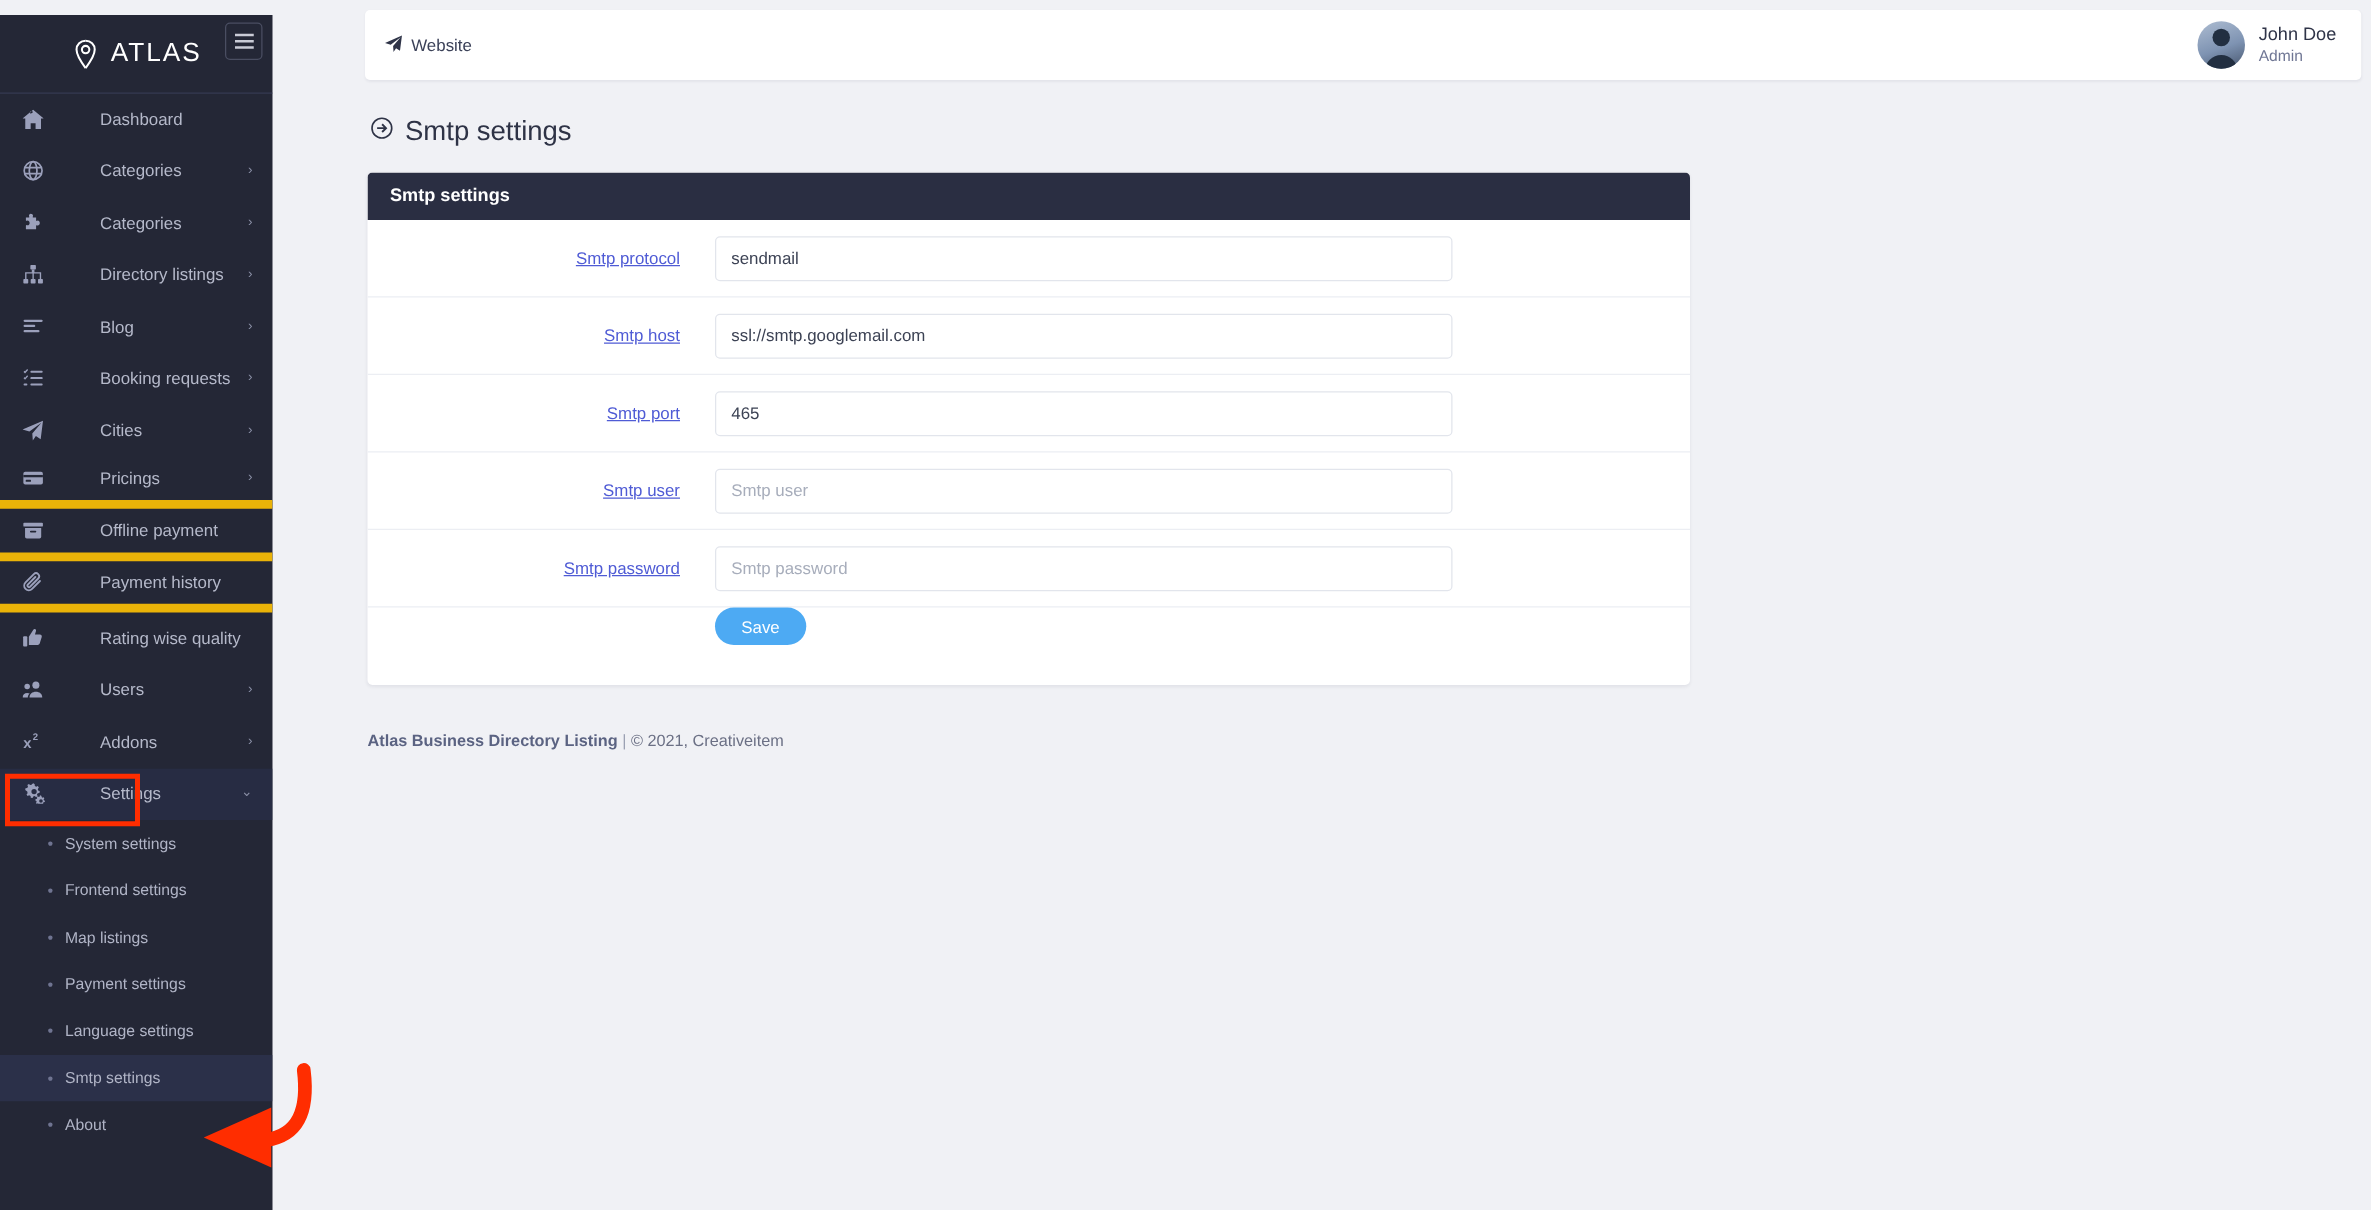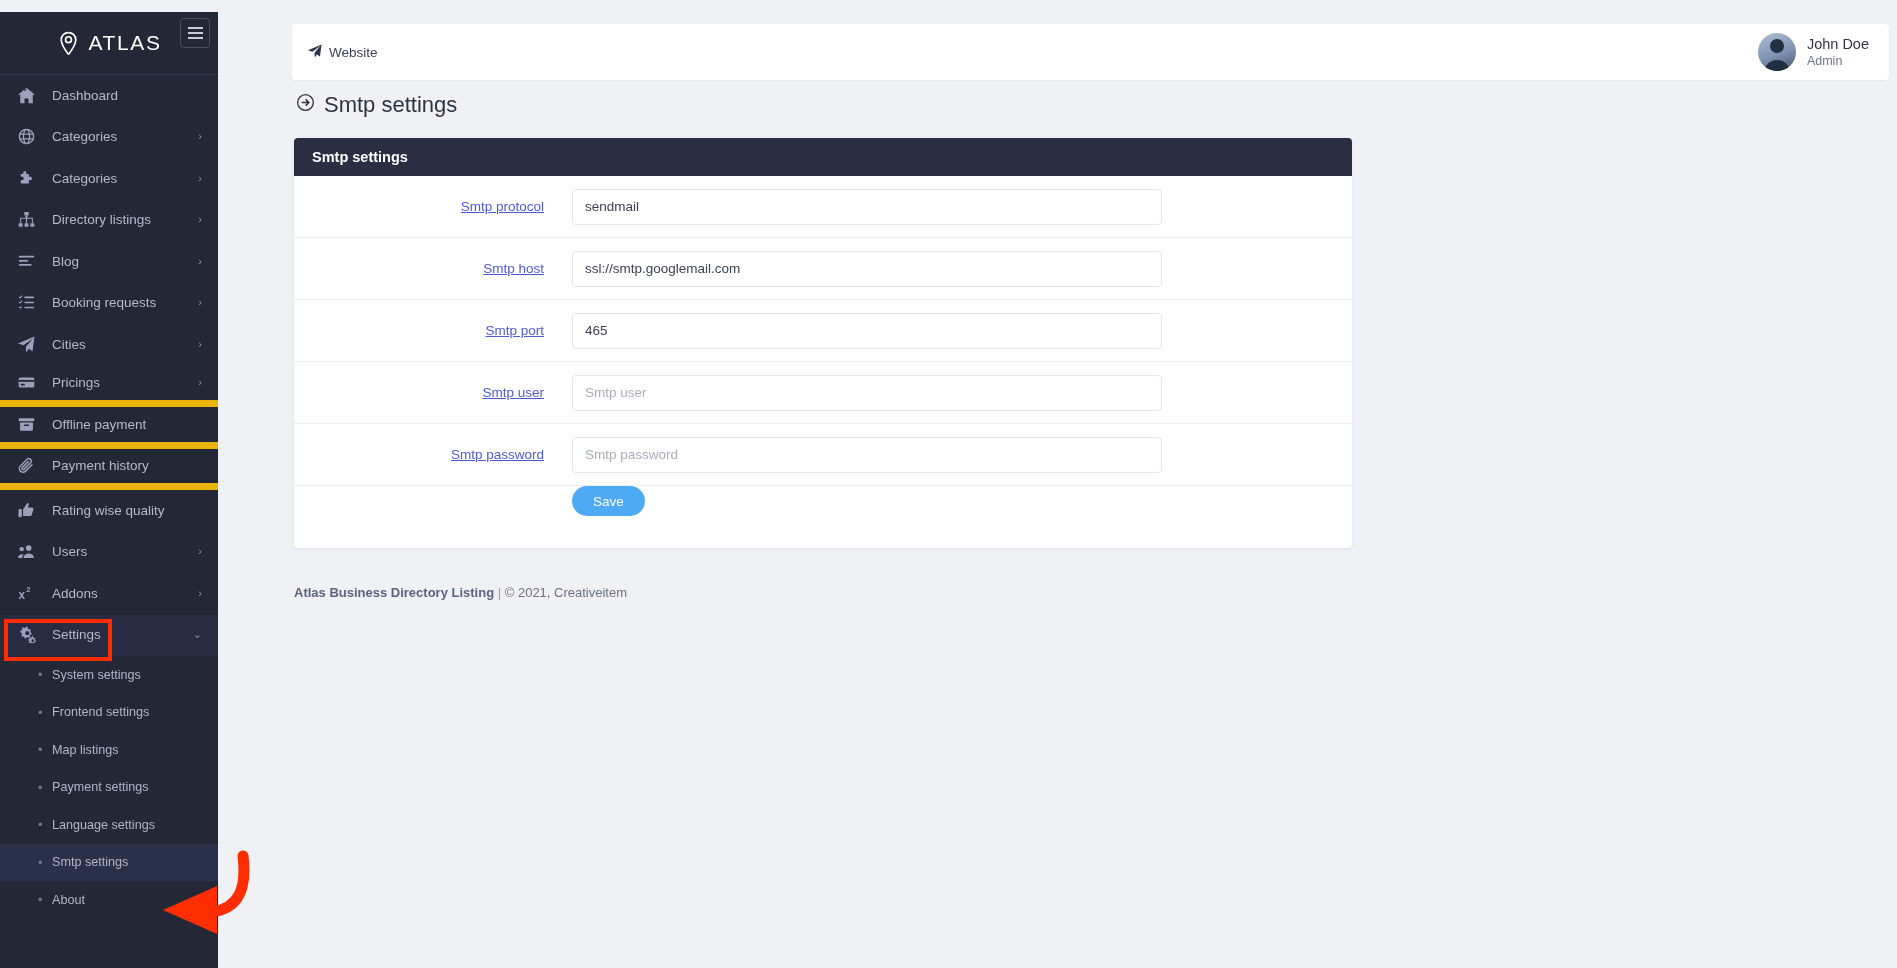--- a/index.html
+++ b/index.html
@@ -45,36 +45,36 @@
     height: 41.5px; padding: 0 16px 0 18px;
     color: #b5b9ca; font-size: 13.5px;
     cursor: pointer; position: relative;
     border-bottom: 1px solid transparent;
   }
   .nav-item .ico {
     width: 26px; flex: 0 0 26px; display: flex; align-items:center; justify-content:flex-start;
     color: #9ba0bb;
   }
   .nav-item .ico svg { display:block; }
-  .nav-item .lbl { flex: 1 1 auto; padding-left: 8px; }
+  .nav-item .lbl { flex: 1 1 auto; padding-left: 8px; margin-left: 28px; }
   .nav-item .caret { color:#8c91a8; font-size: 11px; line-height: 1; }
   .nav-item.sep { border-bottom: 7px solid #eab308; }
   .nav-item.active { background: #272c43; }
 
   .sub-item {
     display:flex; align-items:center;
     height: 37.5px; padding-left: 38px;
     color:#b0b4c6; font-size: 12.6px; cursor:pointer;
   }
   .sub-item .dot { width: 14px; color:#6f7491; font-size: 13px; line-height:1; }
   .sub-item.active { background:#2b3049; }
 
   
   #topbar {
-    position: absolute; left: 292px; top: 24px;
+    position: absolute; left: 292px; top: 8px;
     width: 1597px; height: 56px;
     background: #ffffff;
     border-radius: 4px;
     box-shadow: 0 1px 2px rgba(30,35,60,.06);
     display: flex; align-items: center;
     padding: 0 14px 0 16px;
   }
   .website-link {
     display:flex; align-items:center; gap:7px;
     color:#3b4158; font-size:13.5px; cursor:pointer;

